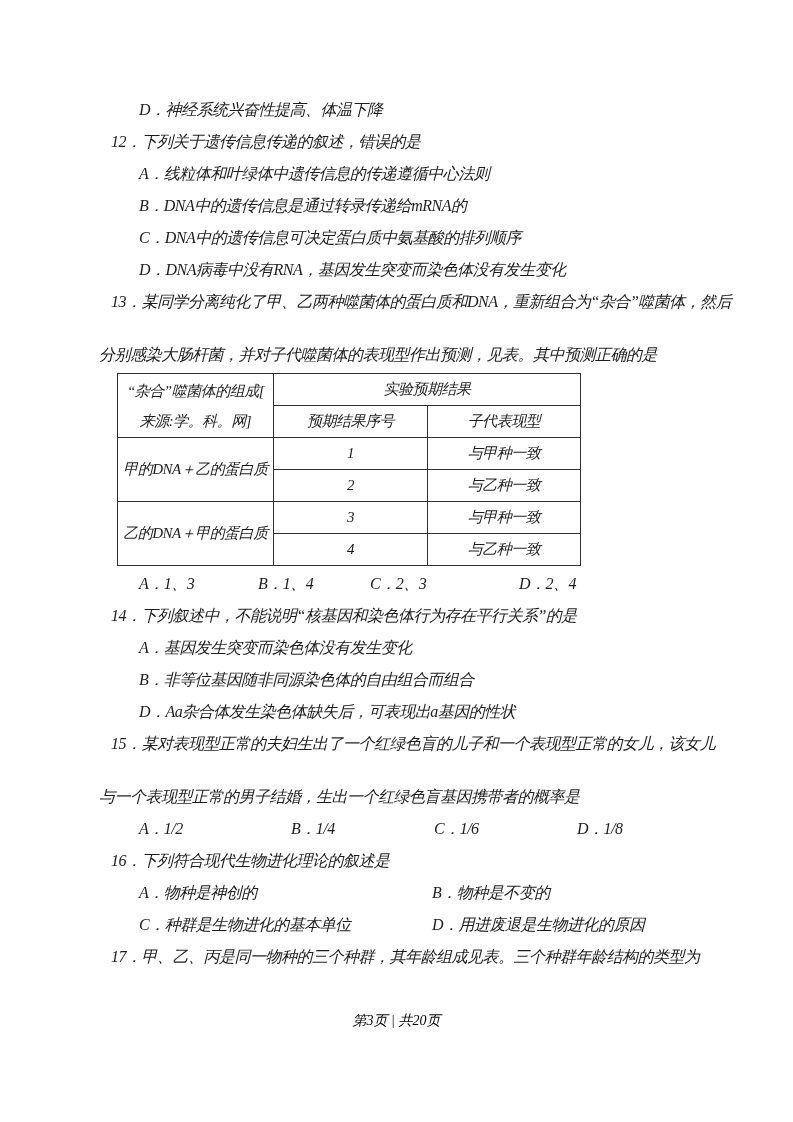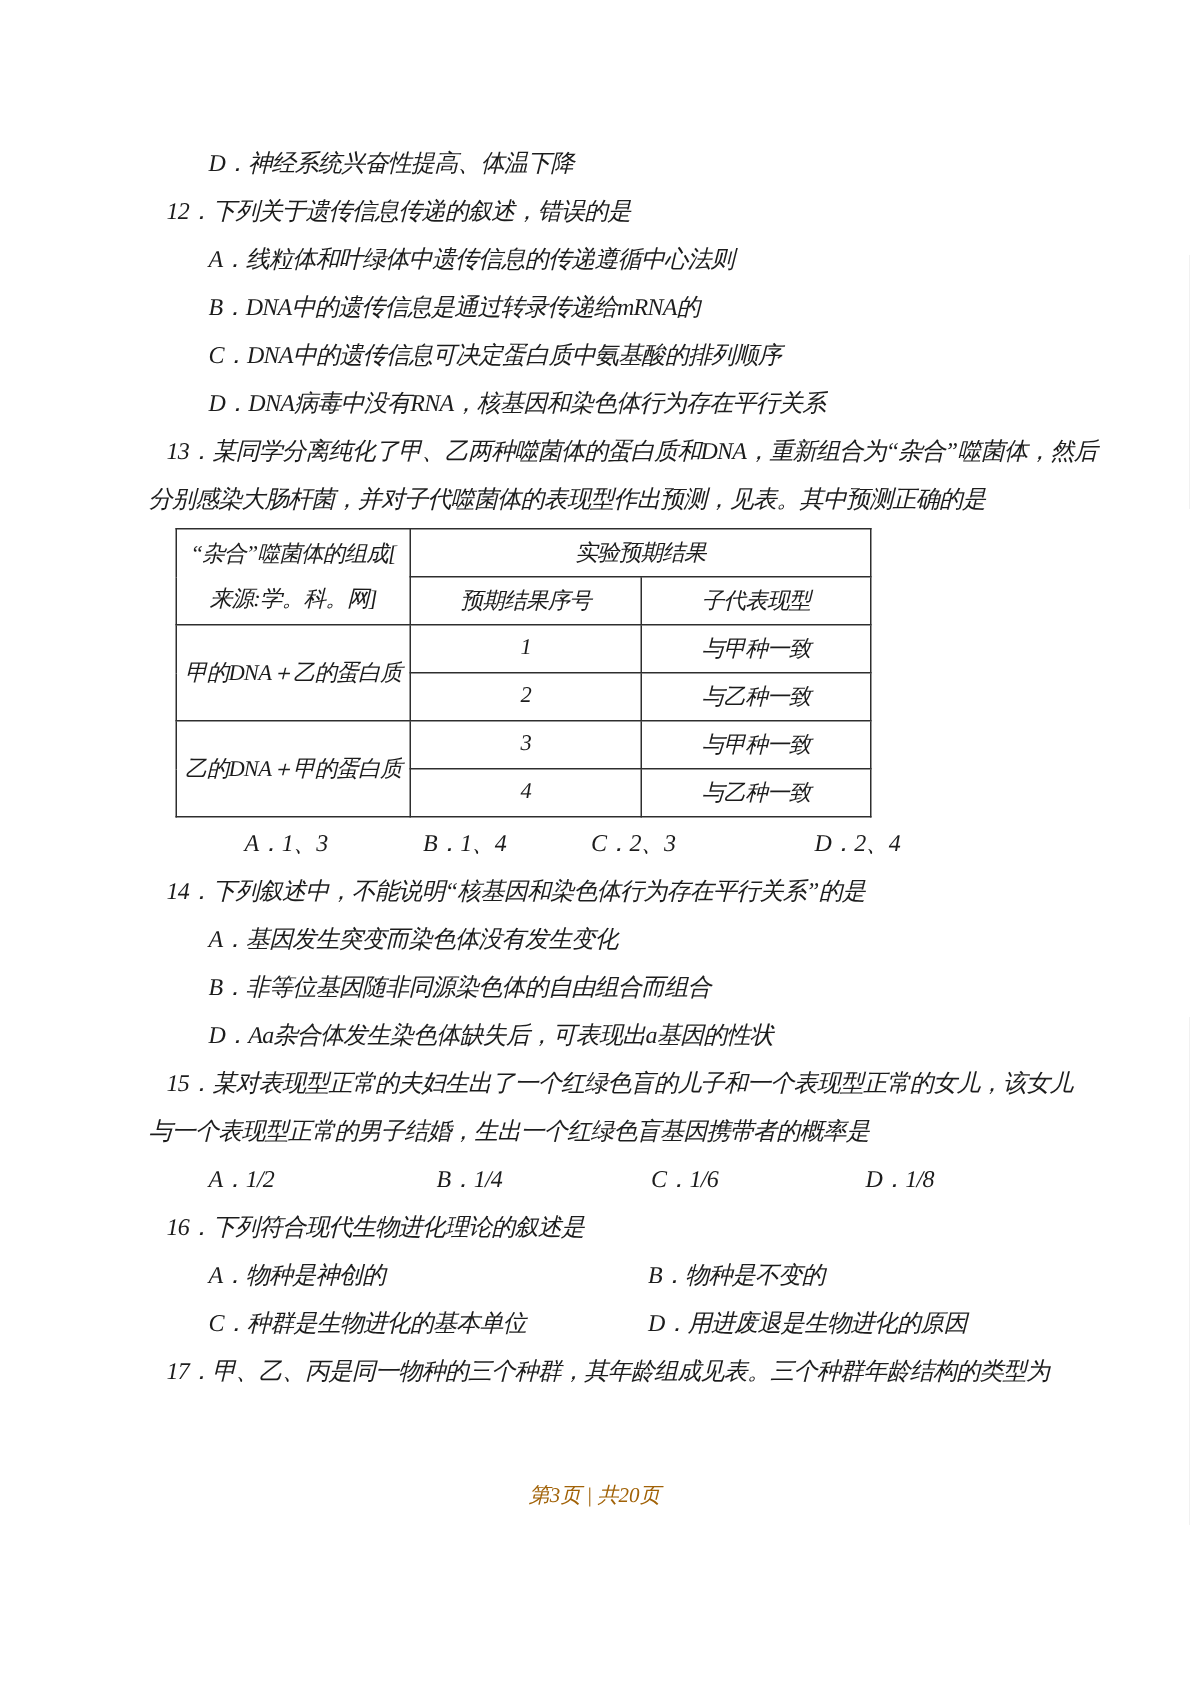--- a/index.html
+++ b/index.html
@@ -13,59 +13,59 @@
     overflow:hidden;
     font-style:italic;
   }
   .content{position:absolute;top:94px;left:0;width:793px;}
   .line{
     height:32px;line-height:32px;
     font-size:16px;letter-spacing:-0.5px;
     white-space:nowrap;
   }
   .q{margin-left:111px;}
-  .cont{margin-left:99px;}
+  .cont{margin-left:99px;margin-top:21px;}
   .opt{margin-left:139px;}
   .optrow{margin-left:139px;display:flex;}
   .optrow span{display:inline-block;}
-  .q13opts .o1{width:119px;margin-left:24px;} .q13opts .o2{width:112px;} .q13opts .o3{width:149px;}
+  .q13opts .o1{width:119px;} .q13opts .o2{width:112px;} .q13opts .o3{width:149px;}
   .q15opts .o1{width:152px;} .q15opts .o2{width:143px;} .q15opts .o3{width:143px;}
   .q16opts .o1{width:293px;}
   .qtable{
     border-collapse:collapse;
     margin:2px 0 2px 117px;
     table-layout:fixed;width:463px;
   }
   .qtable td{
     border:1px solid #2e2e2e;
     height:31px;
     text-align:center;vertical-align:middle;
     font-size:15px;letter-spacing:-0.5px;
     padding:0;
   }
   .qtable .hdr1 div{line-height:30px;}
   .footer{
-    position:absolute;top:988px;left:0;width:793px;
+    position:absolute;top:1012px;left:0;width:793px;
     text-align:center;
-    font-size:14px;color:#a16207;
+    font-size:14px;color:#000000;
   }
 </style>
 </head>
 <body>
 
 <div class="page">
   <main class="content">
 
     <div class="line opt">D．神经系统兴奋性提高、体温下降</div>
 
     <div class="line q">12．下列关于遗传信息传递的叙述，错误的是</div>
     <div class="line opt">A．线粒体和叶绿体中遗传信息的传递遵循中心法则</div>
     <div class="line opt">B．DNA中的遗传信息是通过转录传递给mRNA的</div>
     <div class="line opt">C．DNA中的遗传信息可决定蛋白质中氨基酸的排列顺序</div>
-    <div class="line opt">D．DNA病毒中没有RNA，核基因和染色体行为存在平行关系</div>
+    <div class="line opt">D．DNA病毒中没有RNA，基因发生突变而染色体没有发生变化</div>
 
     <div class="line q">13．某同学分离纯化了甲、乙两种噬菌体的蛋白质和DNA，重新组合为“杂合”噬菌体，然后</div>
     <div class="line cont">分别感染大肠杆菌，并对子代噬菌体的表现型作出预测，见表。其中预测正确的是</div>
 
     <table class="qtable">
       <colgroup>
         <col style="width:156px">
           <col style="width:154px">
           <col style="width:153px">
       </colgroup>

